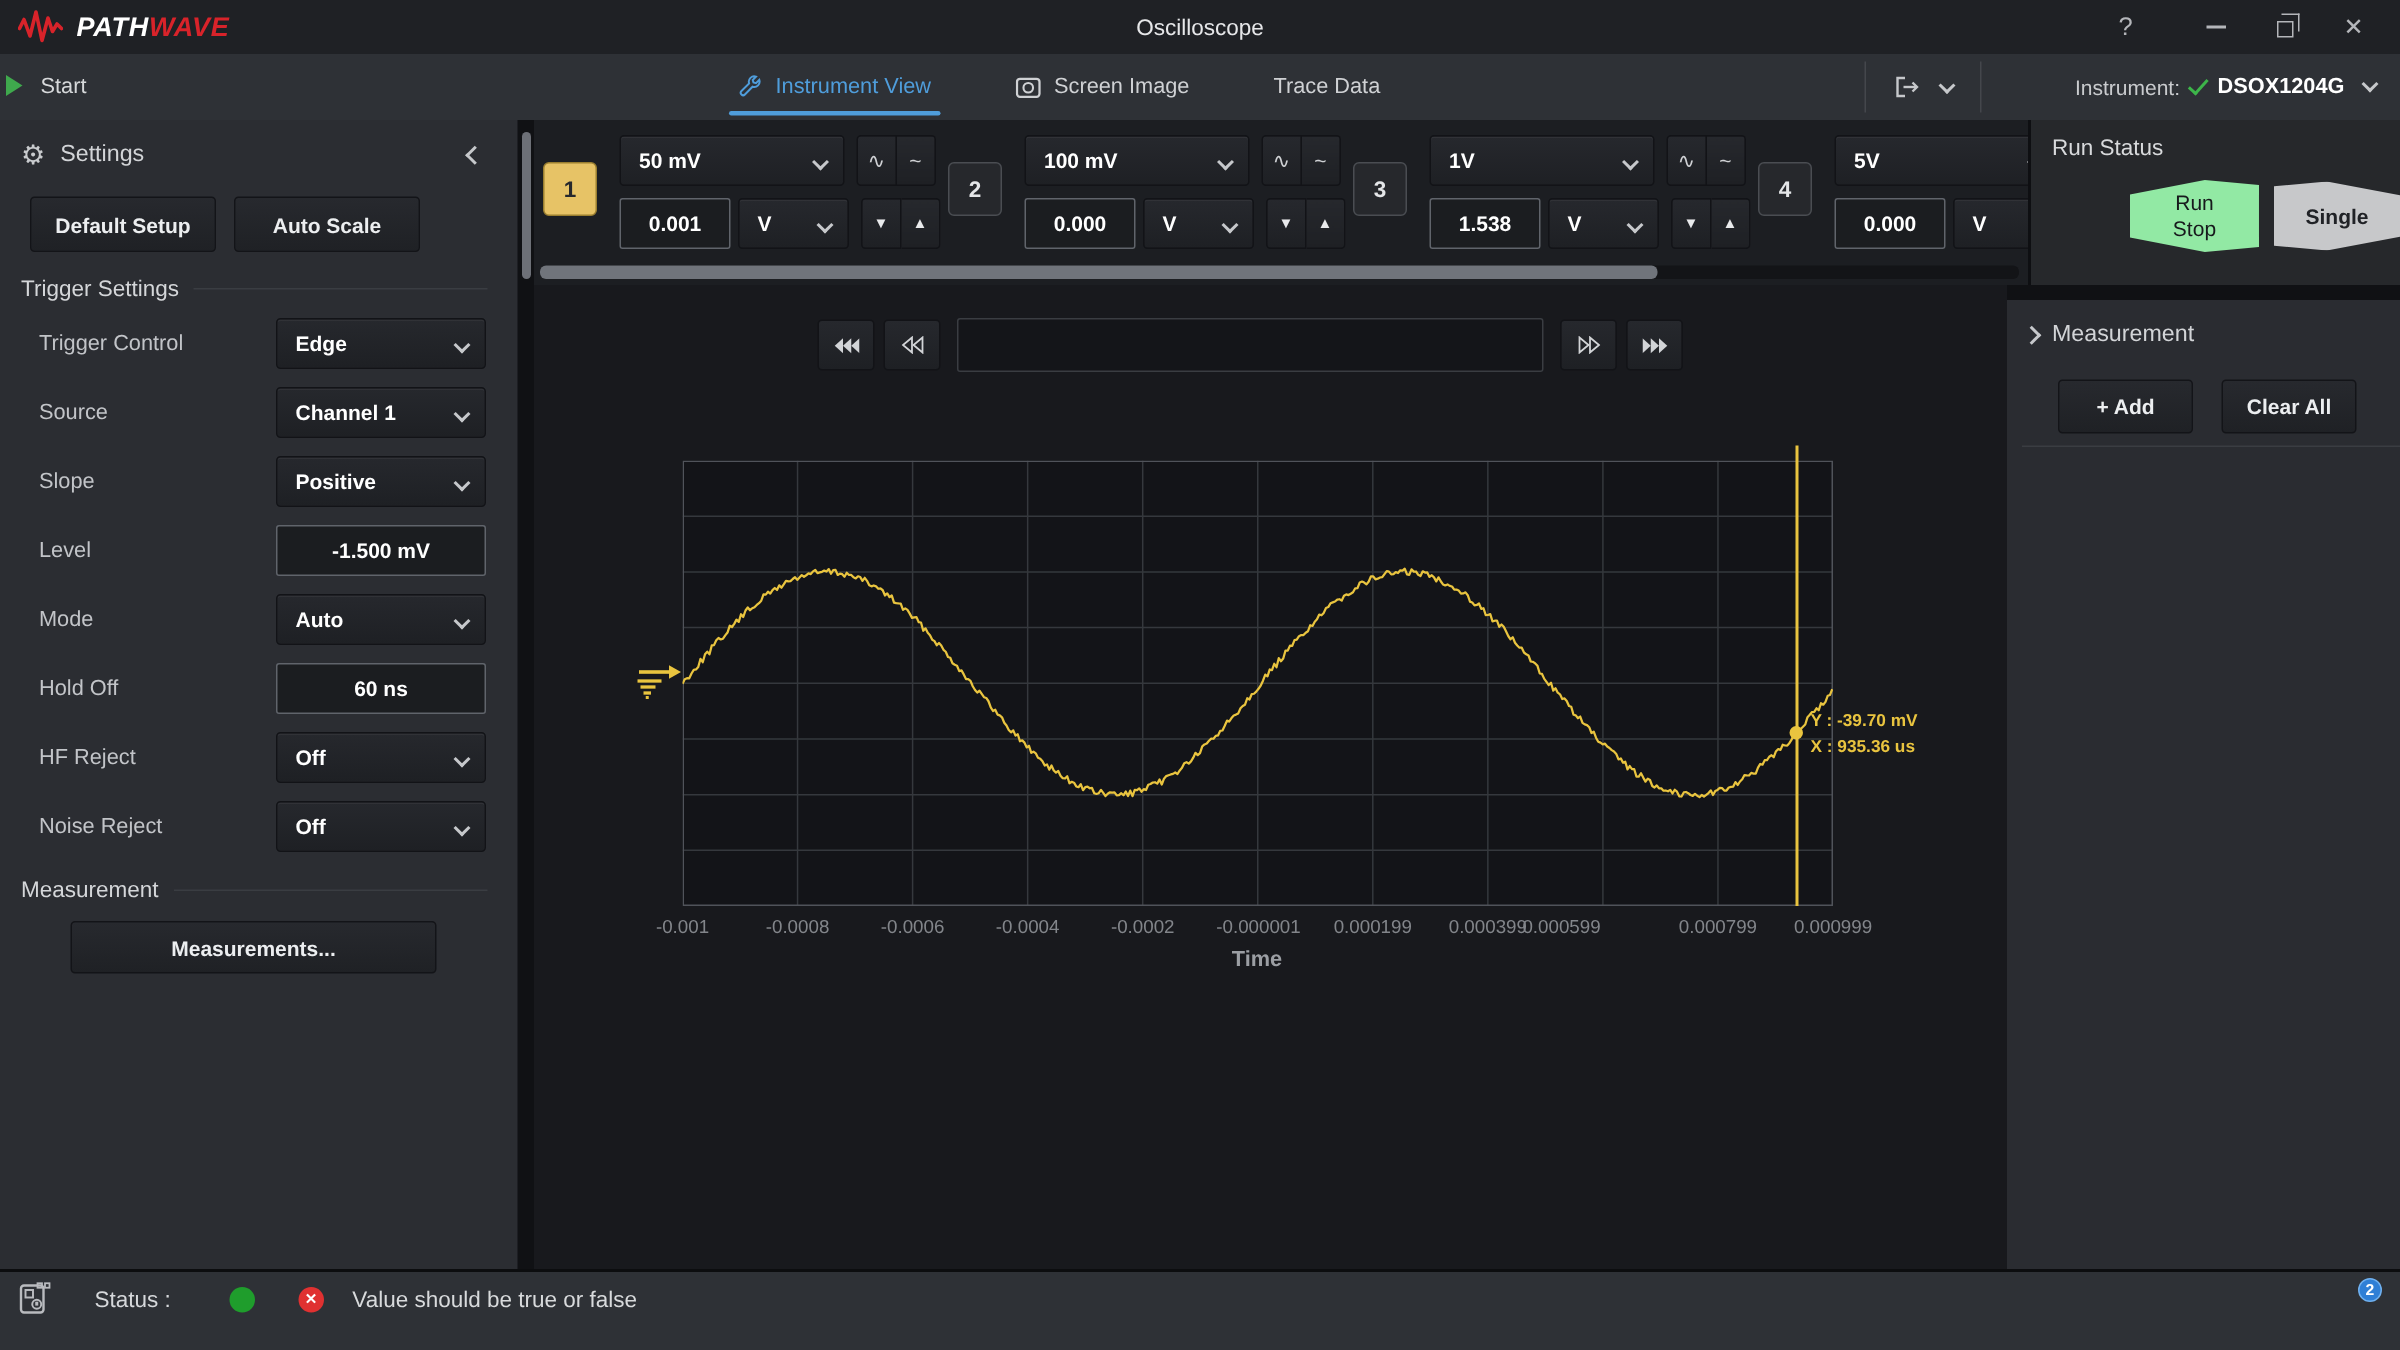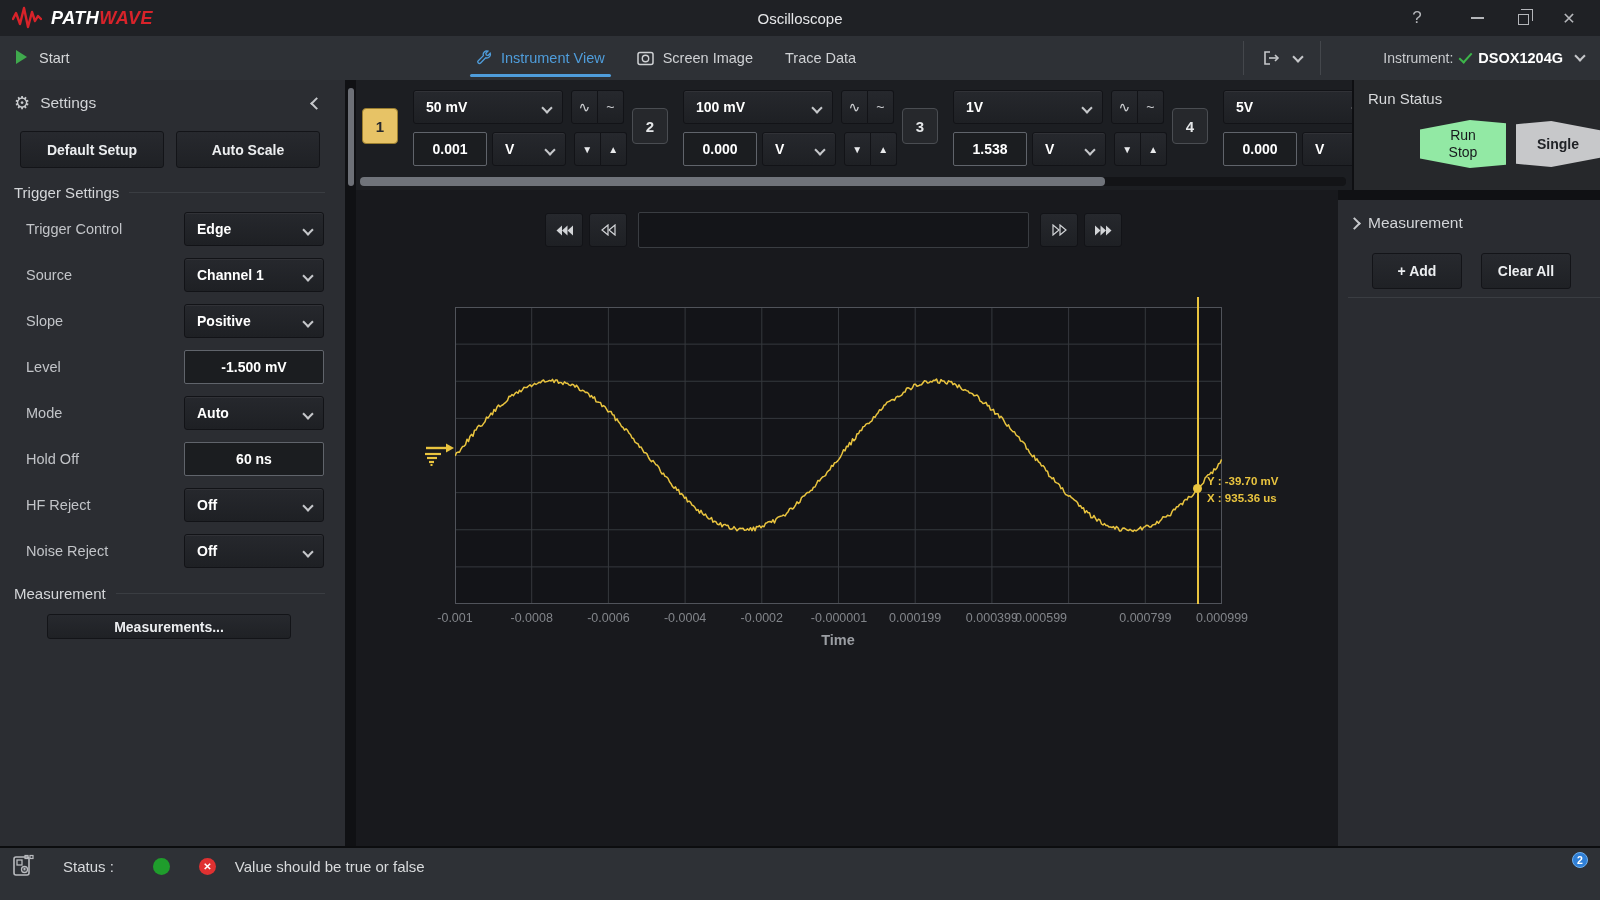--- a/index.html
+++ b/index.html
@@ -11,23 +11,23 @@
 .brand-text{font-weight:bold;font-style:italic;font-size:18px;letter-spacing:.5px}
 .brand-path{color:#fff}.brand-wave{color:#d8232a}
 .win-title{position:absolute;left:0;right:0;text-align:center;font-size:15px;color:#e6e7e9}
 .win-controls{margin-left:auto;display:flex;align-items:center;padding-right:8px;z-index:2}
 .win-btn{width:46px;height:30px;display:flex;align-items:center;justify-content:center;color:#b4b6ba;font-size:15px}
 .min-glyph{width:13px;height:2px;background:#b4b6ba}
 .max-glyph{position:relative;width:11px;height:11px;border:1.5px solid #b4b6ba;margin-top:3px}
 .max-glyph::before{content:"";position:absolute;left:2px;top:-6px;width:11px;height:11px;border:1.5px solid #b4b6ba;border-left:none;border-bottom:none}
 
 .toolbar{position:absolute;left:0;top:36px;width:1600px;height:44px;background:#2e3136;display:flex;align-items:center}
-.start{display:flex;align-items:flex-start;gap:12px;padding-left:16px;color:#d6d8da;font-size:14.5px}
+.start{display:flex;align-items:flex-start;gap:12px;padding-left:4px;color:#d6d8da;font-size:14.5px}
 .play{width:0;height:0;border-left:11px solid #3fa94d;border-top:7px solid transparent;border-bottom:7px solid transparent}
-.tabs{position:absolute;left:476px;top:0;display:flex;gap:32px;height:44px;align-items:center}
+.tabs{position:absolute;left:492px;top:0;display:flex;gap:56px;height:44px;align-items:center}
 .tab{display:flex;gap:9px;align-items:center;color:#cfd1d4;font-size:14.5px;height:44px;position:relative}
 .tab.active{color:#4f9ddb}
 .tab.active::after{content:"";position:absolute;left:-6px;right:-6px;bottom:3px;height:3px;background:#4f9ddb;border-radius:2px}
 .toolbar-right{margin-left:auto;display:flex;align-items:center;height:44px}
 .vdiv{width:1px;height:34px;background:#44474c}
 .export-btn{display:flex;align-items:center;gap:12px;padding:0 18px}
 .instrument{display:flex;align-items:center;gap:9px;padding:0 16px 0 62px;color:#c9cbce;font-size:14px}
 .instrument b{color:#fff;font-size:14.5px}
 .check{width:7px;height:13px;border-right:2.5px solid #3db54a;border-bottom:2.5px solid #3db54a;transform:rotate(42deg);margin-top:-4px}
 
@@ -36,29 +36,29 @@
 .chev.right{transform:rotate(-45deg)}
 .chev.left{transform:rotate(135deg)}
 .chev.big{width:9px;height:9px}
 
 .sidebar{position:absolute;left:0;top:80px;width:345px;height:766px;background:#2b2d32;padding:12px 20px 0 14px}
 .settings-head{display:flex;align-items:center;gap:10px;color:#d2d4d7;font-size:15.5px}
 .gear{font-size:18px;color:#c9cbce}
 .collapse{margin-left:auto;margin-right:4px}
 .sb-buttons{display:flex;gap:12px;margin:17px 0 0 6px}
 .btn{background:linear-gradient(#27292e,#1f2125);border:1px solid #131418;border-radius:3px;color:#eceef0;font-weight:bold;font-size:14px;display:flex;align-items:center;justify-content:center;cursor:default}
-.sb-buttons .btn{width:144px;height:37px}
+.sb-buttons .btn{width:124px;height:37px}
 .section{display:flex;align-items:center;gap:10px;color:#d4d6d9;font-weight:normal;font-size:15px;margin:16px 0 4px 0}
 .section::after{content:"";flex:1;height:1px;background:#3a3d42}
 .row{display:flex;align-items:center;margin:10px 0 10px 12px;height:36px}
 .row .lbl{width:158px;color:#c2c4c8;font-size:14.5px}
 .select{position:relative;width:140px;height:34px;background:linear-gradient(#26282d,#1e2024);border:1px solid #121317;border-radius:3px;color:#fff;font-weight:bold;font-size:14px;display:flex;align-items:center;padding:0 26px 0 12px;box-shadow:inset 0 1px 0 rgba(255,255,255,.05)}
 .select .chev{position:absolute;right:11px;top:13px}
 .input{width:140px;height:34px;background:#1b1d20;border:1px solid #60646b;border-radius:2px;color:#fff;font-weight:bold;font-size:14px;display:flex;align-items:center;justify-content:center}
-.meas-btn{width:244px;height:25px;margin:12px 0 0 33px}
+.meas-btn{width:244px;height:35px;margin:12px 0 0 33px}
 .vscroll{position:absolute;left:348px;top:88px;width:6px;height:98px;background:#6d7077;border-radius:3px}
 
 .strip{position:absolute;left:356px;top:80px;width:996px;height:110px;background:#1c1e22;overflow:hidden;display:flex;padding:10px 0 0 6px}
 .channel{display:flex;margin-right:5px;flex:none}
 .ch-num{width:36px;height:36px;margin:18px 15px 0 0;border-radius:4px;display:flex;align-items:center;justify-content:center;font-weight:bold;font-size:15px;background:#26282c;border:1px solid #4a4d52;color:#e4e6e8;flex:none}
 .channel.active .ch-num{background:#e7c366;border-color:#9a7e2f;color:#26282c}
 .ch-controls{display:flex;flex-direction:column;gap:8px}
 .ch-row{display:flex;align-items:center}
 .ch-scale{width:150px;margin-right:8px;flex:none}
 .mini{width:26.5px;height:34px;background:linear-gradient(#26282d,#1e2024);border:1px solid #121317;color:#cfd1d4;display:flex;align-items:center;justify-content:center;font-size:14px;flex:none}

